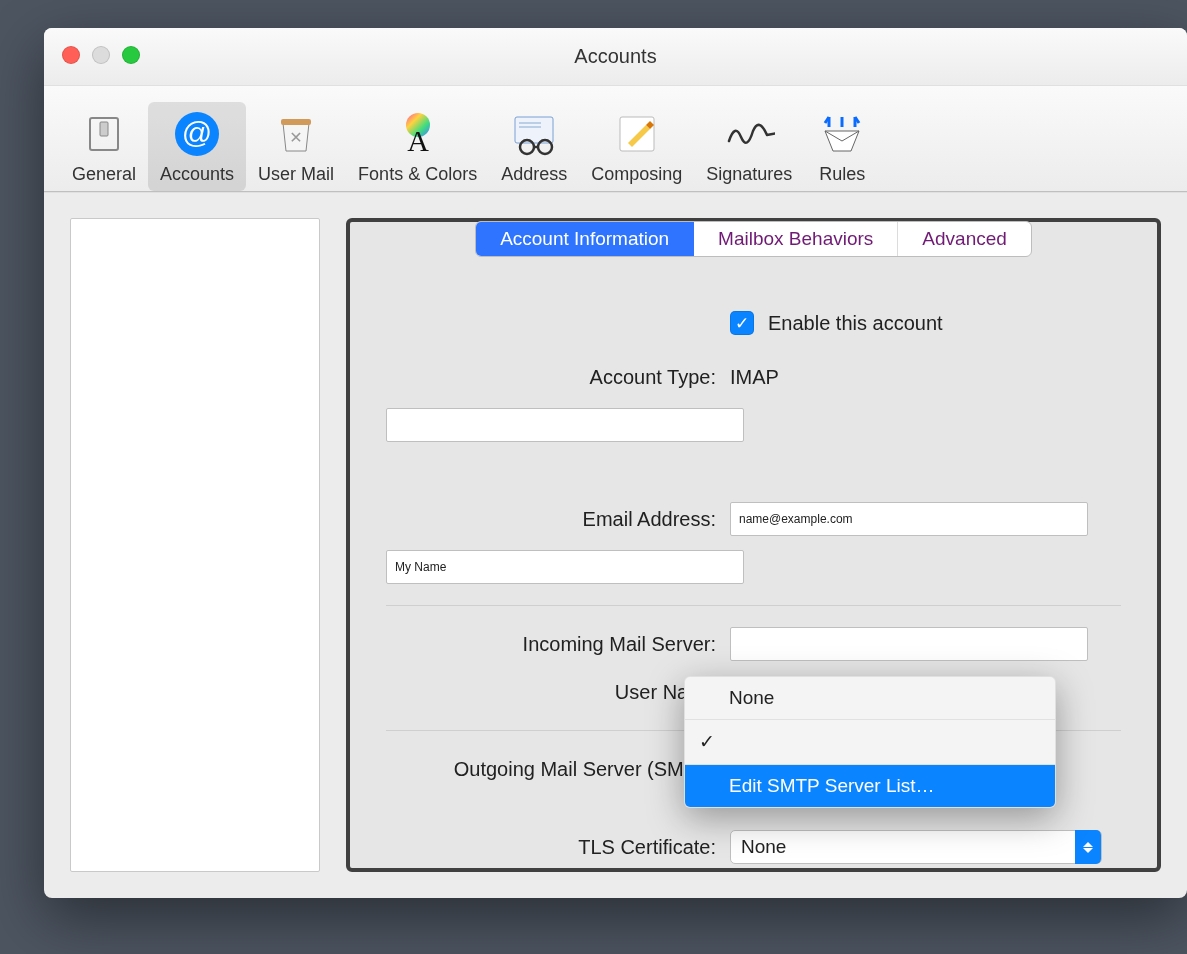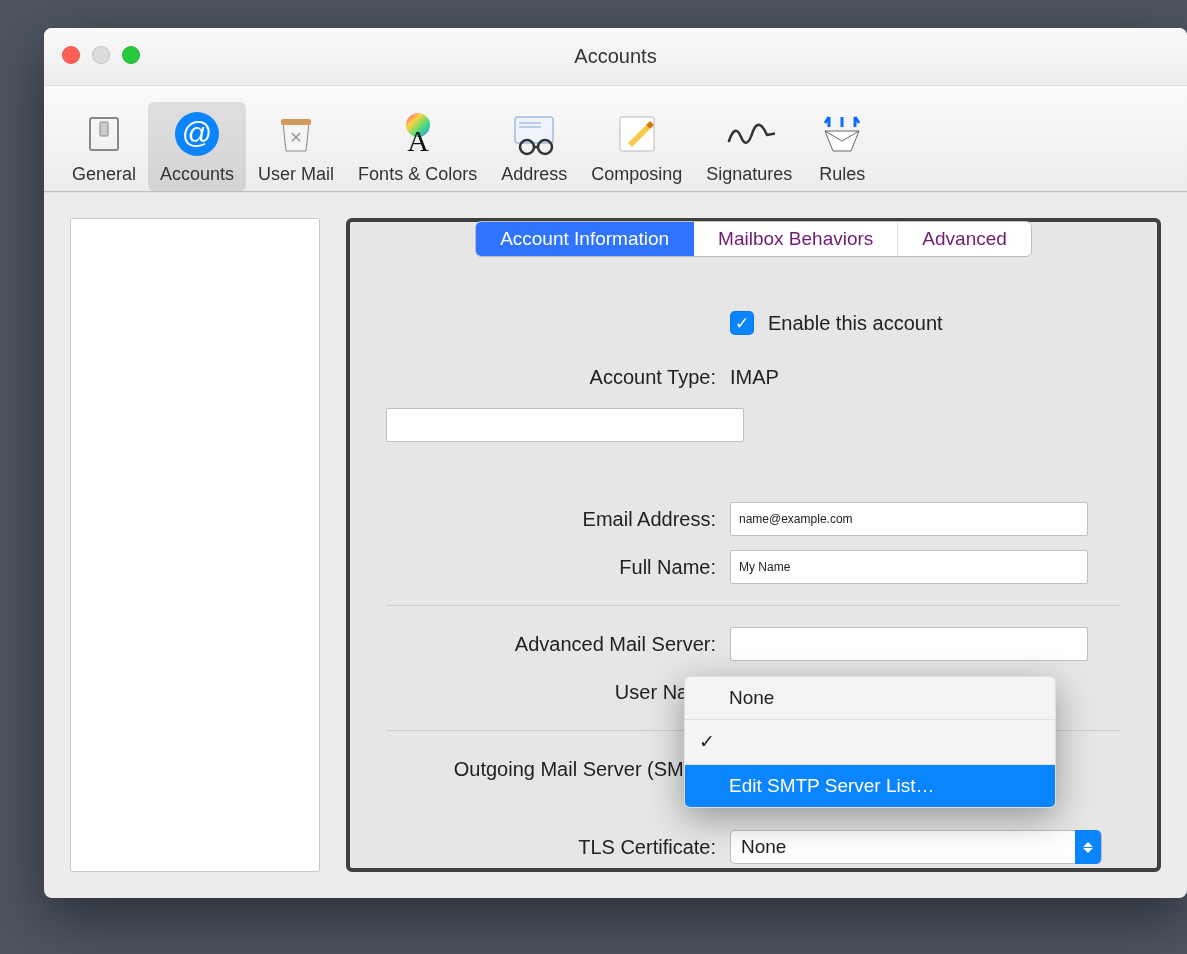--- a/index.html
+++ b/index.html
@@ -221,28 +221,27 @@
         </div>
 
         <div style="height:46px;"></div>
 
         <div class="row">
           <div class="lbl">Email Address:</div>
           <input class="input" value="name@example.com" style="">
         </div>
 
         <div class="row">
-          <div class="lbl">Full Name:</div>
           <input class="input" value="My Name" style="">
         </div>
 
         <hr class="hr">
 
         <div class="row">
-          <div class="lbl">Advanced Mail Server:</div>
+          <div class="lbl">Incoming Mail Server:</div>
           <input class="input" value="" style="">
         </div>
 
         <div class="row">
           <div class="lbl">User Name</div>
           <input class="input" style="visibility: hidden;">
         </div>
 
         <hr class="hr">
 

